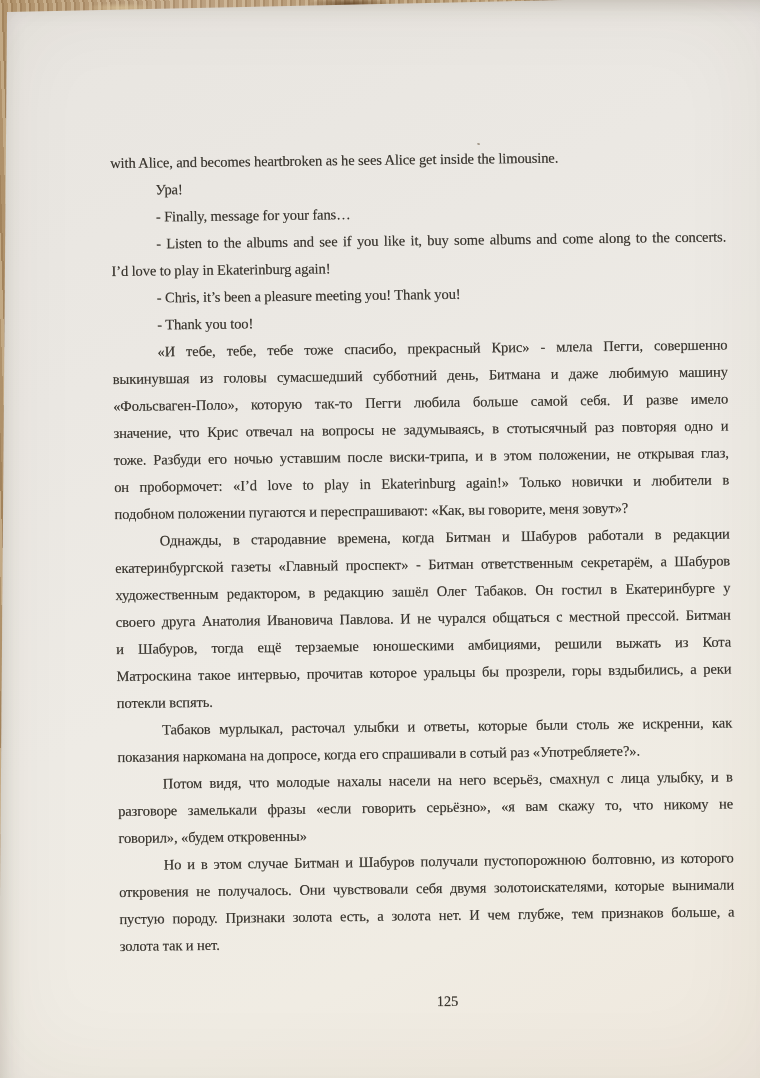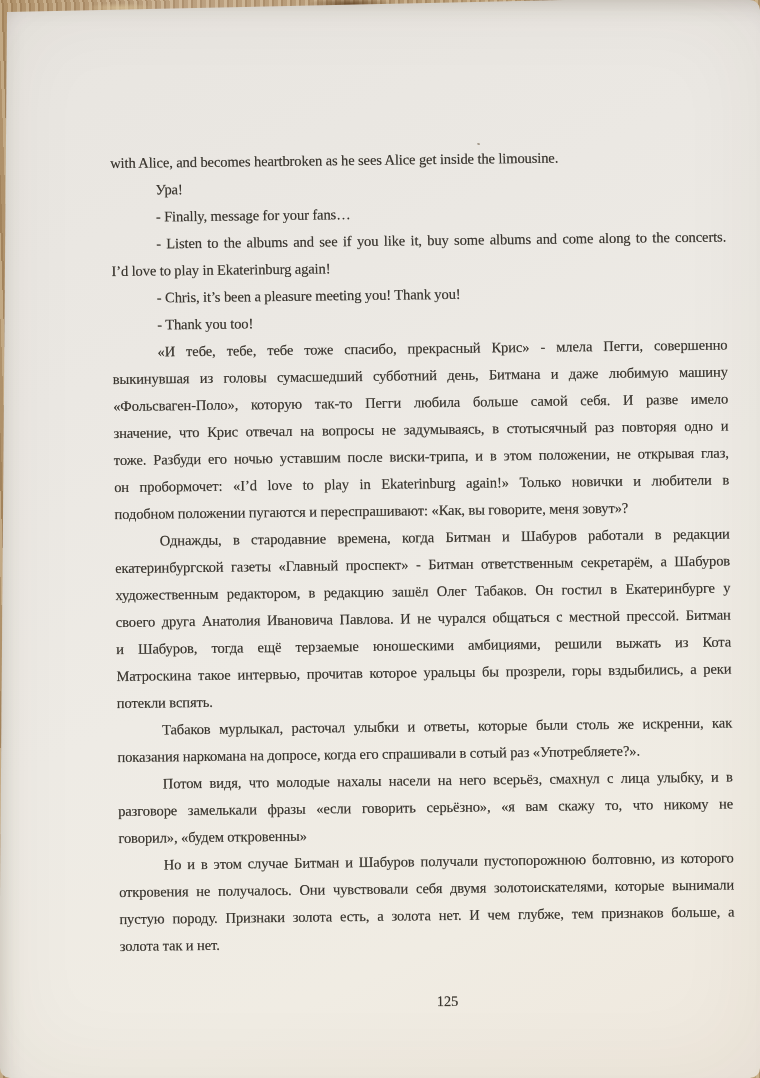--- a/index.html
+++ b/index.html
@@ -14,21 +14,20 @@
       radial-gradient(45px 7px at 545px 2px, rgba(96,66,35,.6), rgba(96,66,35,0) 70%),
       radial-gradient(50px 7px at 120px 8px, rgba(214,193,152,.8), rgba(214,193,152,0) 70%),
       repeating-linear-gradient(88deg, rgba(255,240,210,.28) 0 3px, rgba(140,105,65,.28) 3px 5px, rgba(190,160,120,.22) 5px 9px),
       linear-gradient(90deg,#ab8d66,#bba183 25%,#b0946f 55%,#c3a87f 80%,#b89c72);
   }
   .paper{
     position:absolute;inset:0;
     clip-path:polygon(7px 12px,565px 0,760px 0,760px 1078px,0 1078px,0 900px);
     background:linear-gradient(155deg,#e8e5e0 0%,#ebe8e3 30%,#eeebe5 55%,#f0ece3 80%,#efe8dd 100%);
     box-shadow:inset 10px 12px 24px -12px rgba(70,50,30,.28), inset 0 0 90px rgba(60,50,40,.06);
-    border-radius:10px;
   }
   .textblock{
     position:absolute;left:110px;top:150px;width:615px;
     transform:rotate(-0.7deg);transform-origin:0 0;
     font-size:14.5px;line-height:27px;letter-spacing:-0.1px;
     color:var(--ink,#3a362f);
     text-shadow:0.2px 0.2px 0.6px rgba(44,40,34,.5);
   }
   .line{text-align:justify;text-align-last:left;min-height:27px;}
   .line.justify{text-align-last:justify;}

